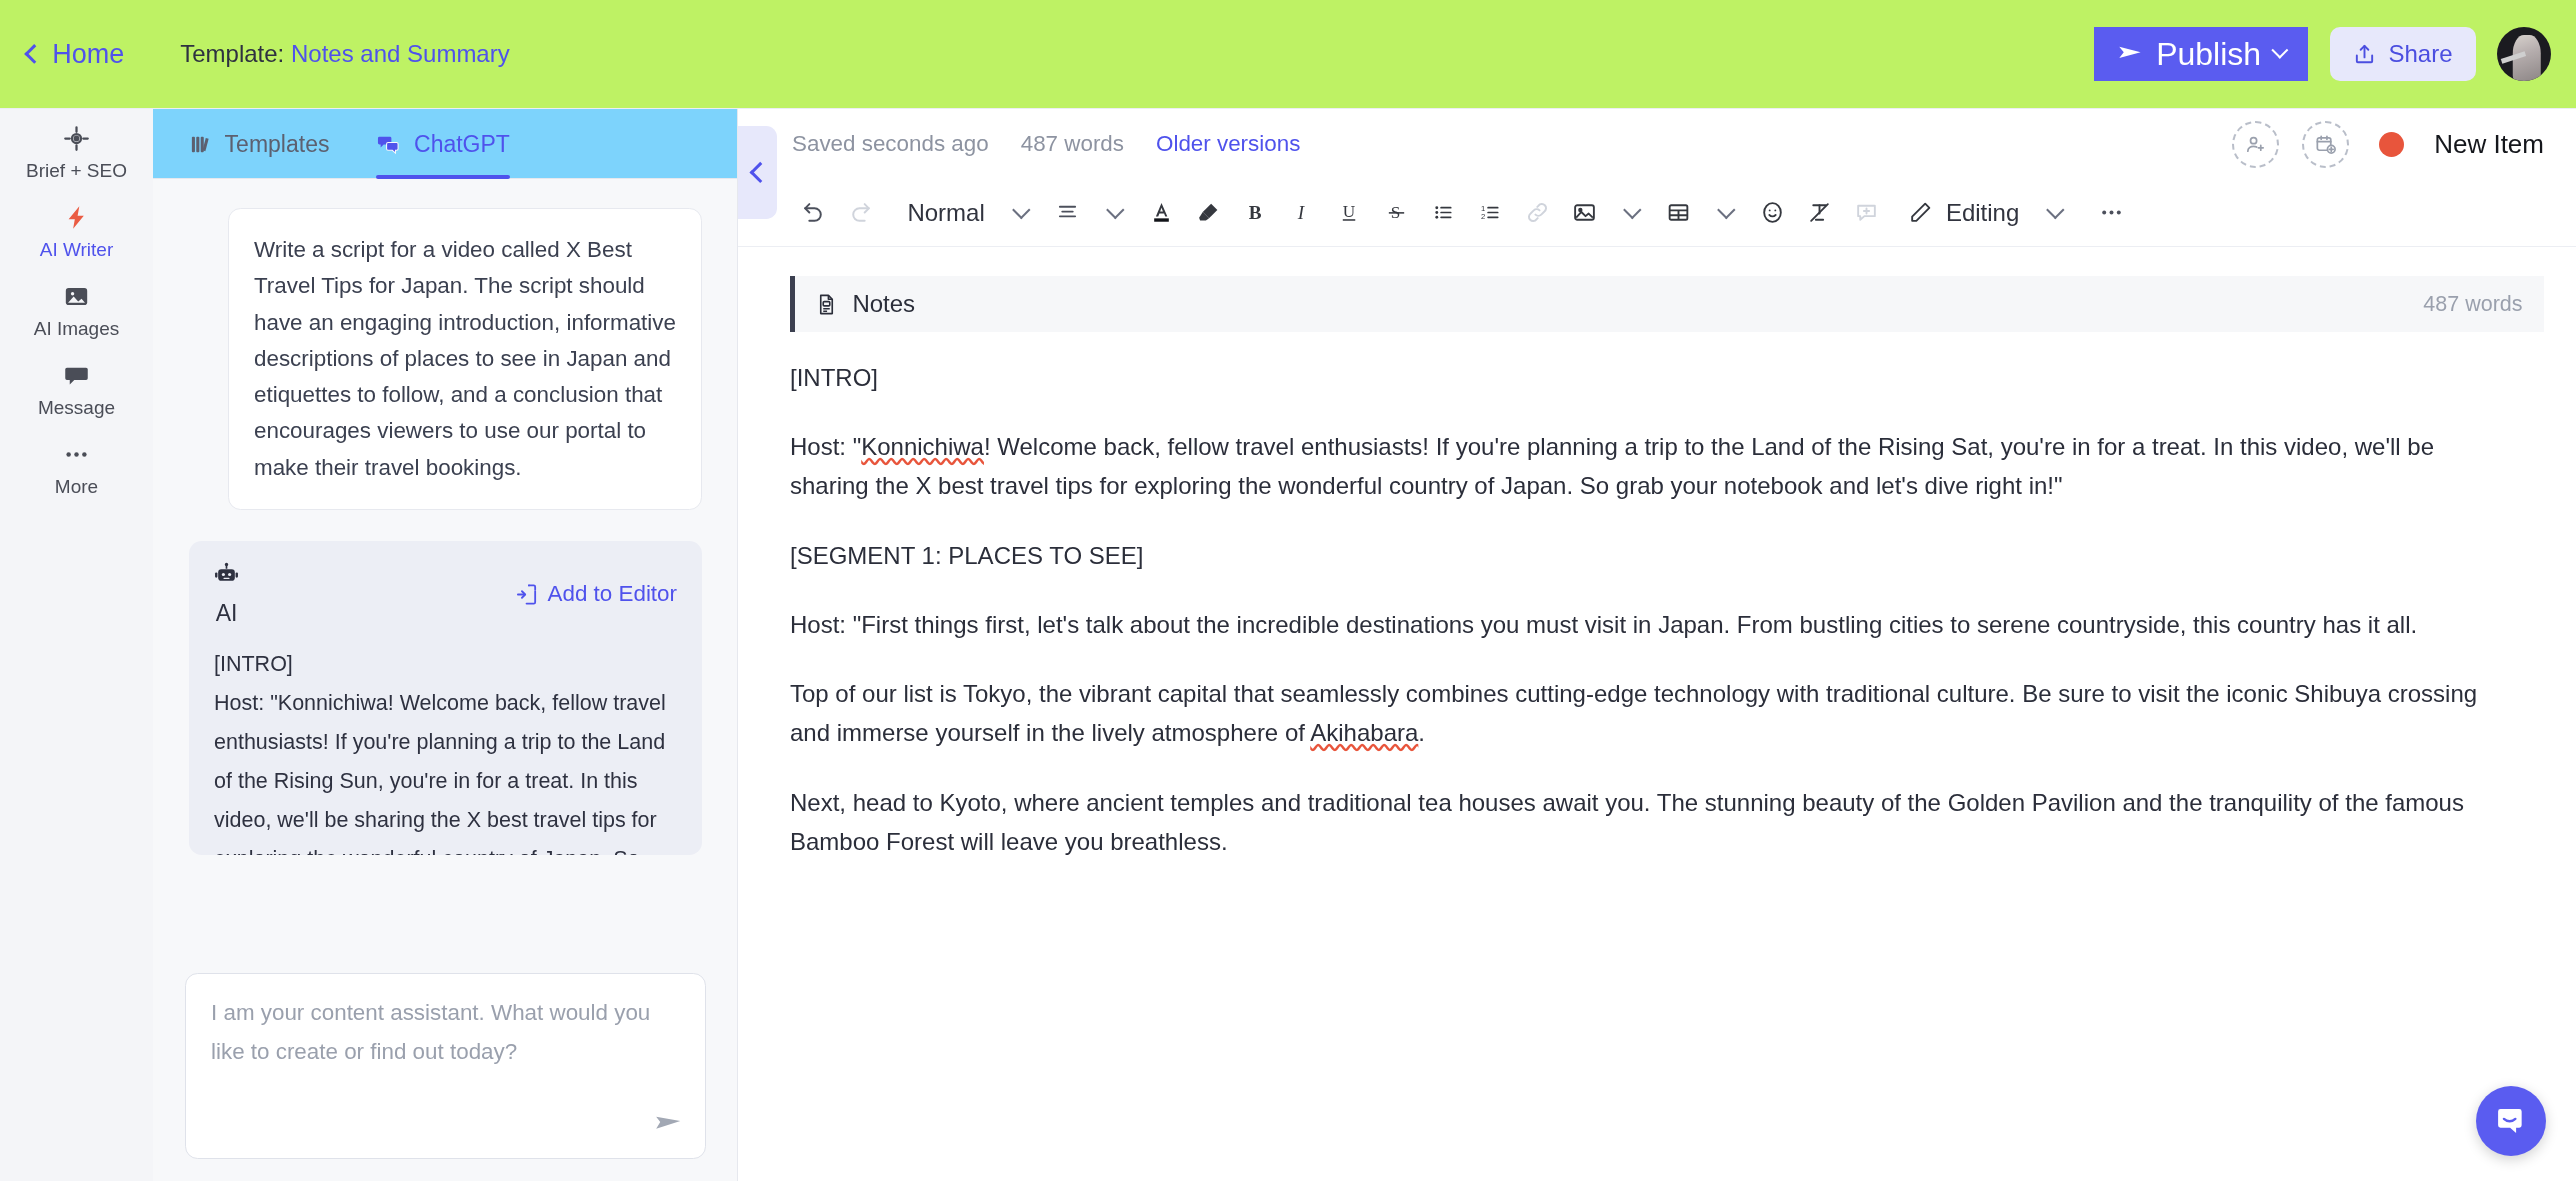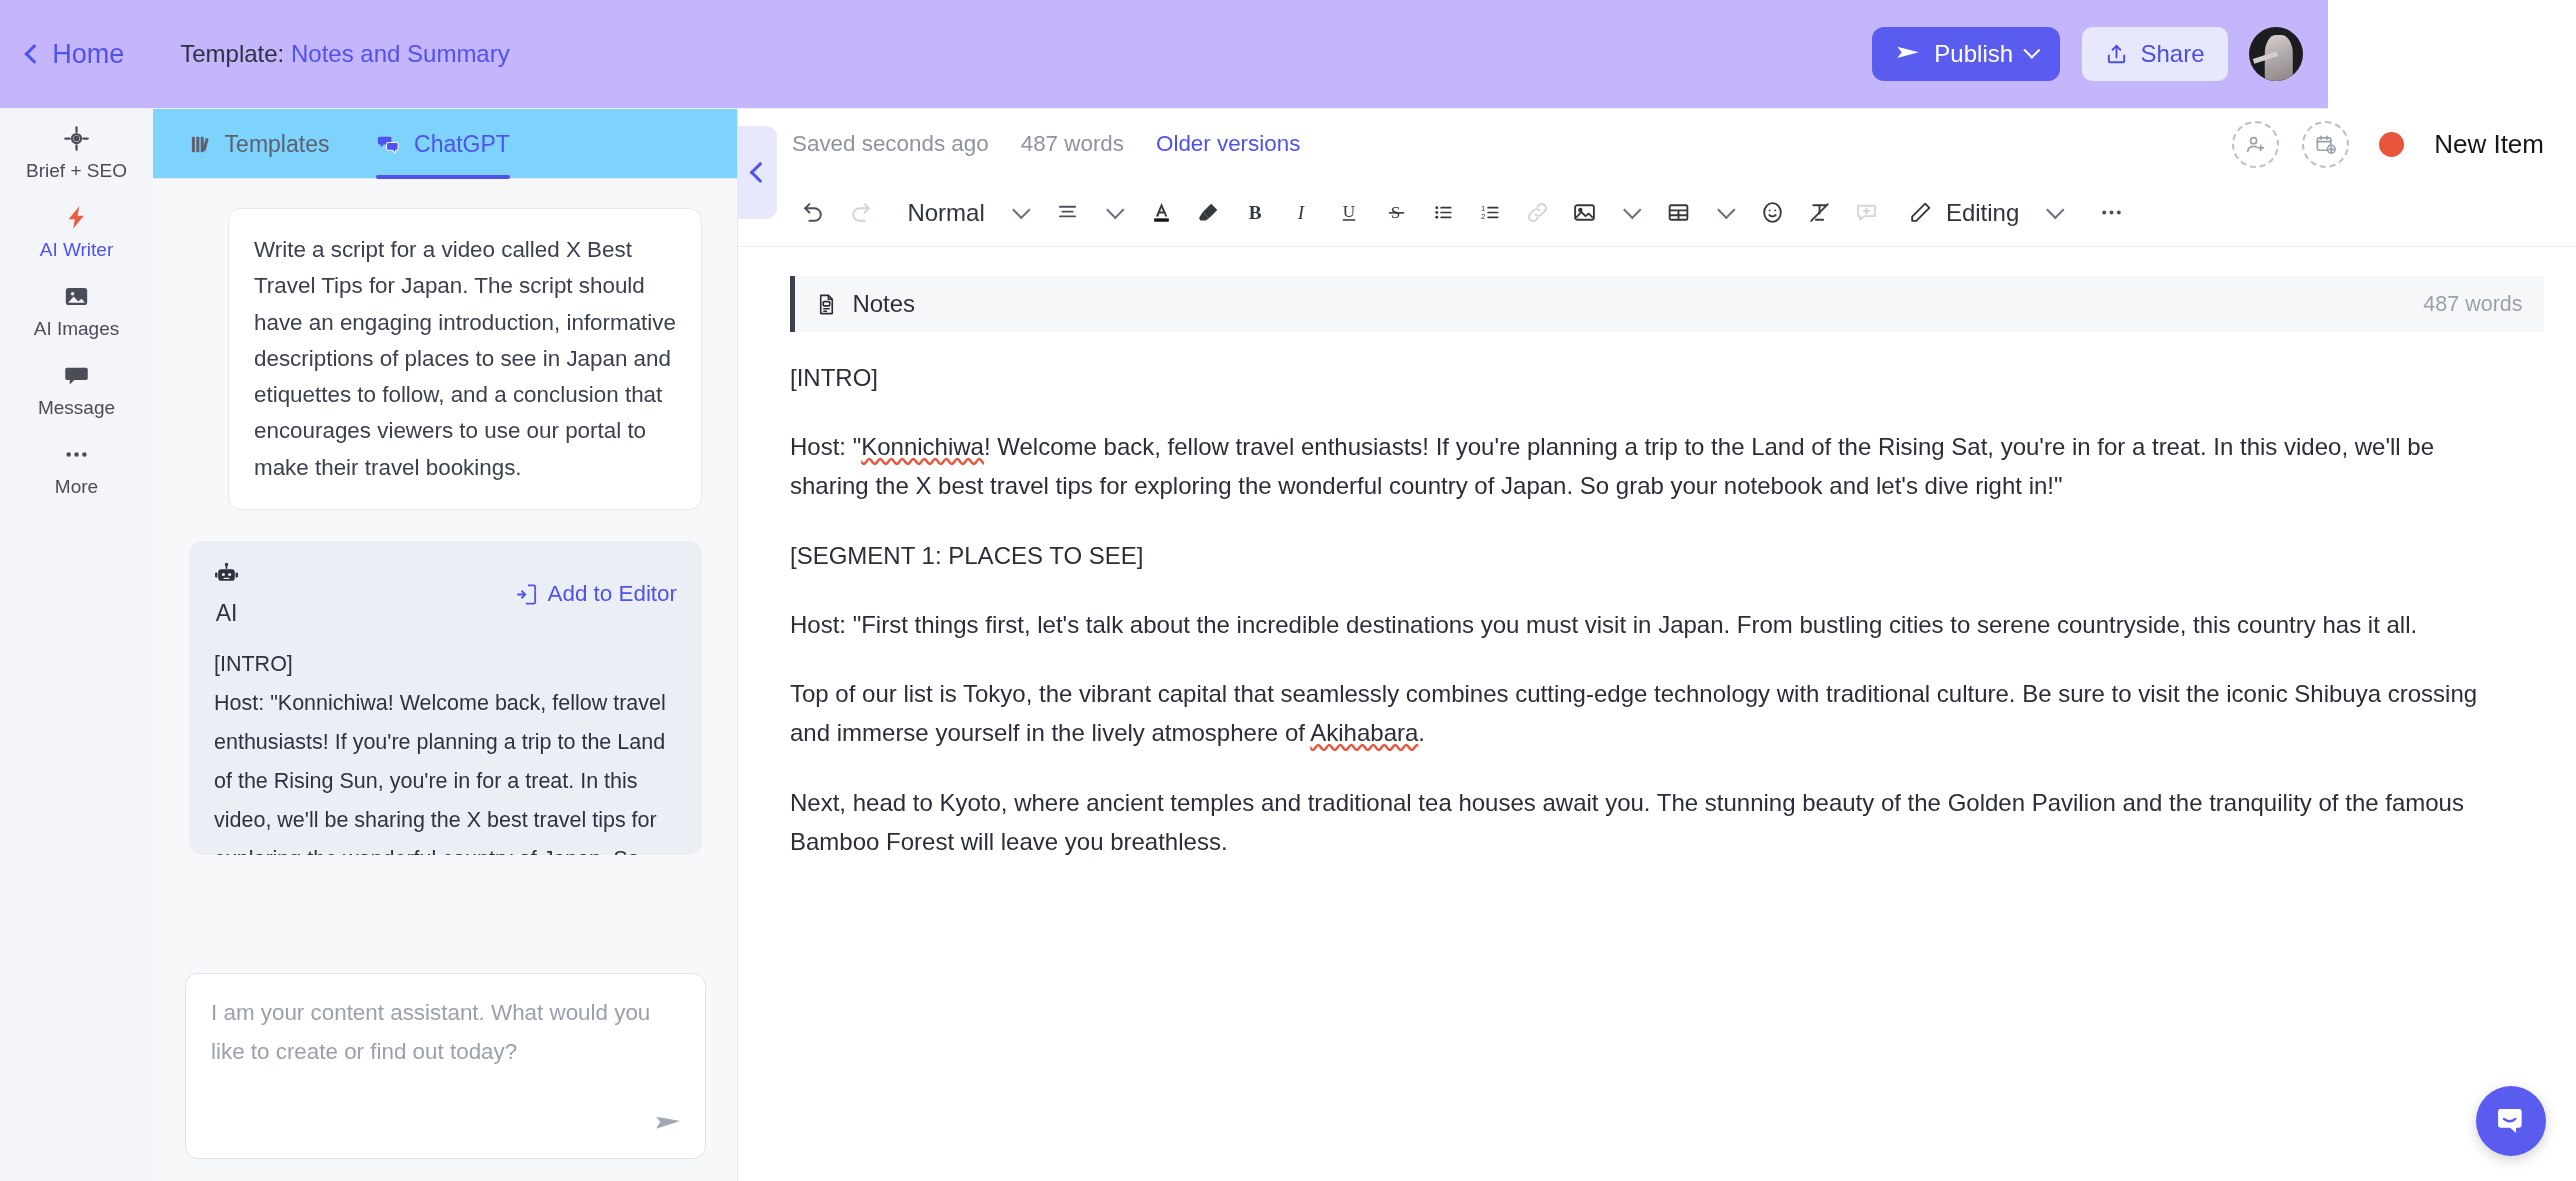--- a/index.html
+++ b/index.html
@@ -6,22 +6,22 @@
   html, body {
     width: 2576px; height: 1181px;
     font-family: "Liberation Sans", sans-serif;
     background: #ffffff;
     overflow: hidden;
   }
   .app { position: relative; width: 2576px; height: 1181px; }
 
   
   .topbar {
-    position: absolute; top: 0; left: 0; width: 2328px; height: 109px;
-    background: #c4b5fd;
+    position: absolute; top: 0; left: 0; width: 2576px; height: 109px;
+    background: #bef264;
     border-bottom: 0.9px solid #eceef3;
     display: flex; align-items: center;
   }
   .home-link {
     display: flex; align-items: center; gap: 10.8px;
     margin-left: 27px;
     color: #4f52ec; font-size: 27px; cursor: pointer;
   }
   .chev-left {
     display: inline-block; width: 14.4px; height: 14.4px;
@@ -33,23 +33,23 @@
   }
   .template-name { color: #4f52ec; cursor: pointer; }
 
   .topbar-right {
     margin-left: auto; display: flex; align-items: center; gap: 21.5px;
     margin-right: 25px;
   }
   .btn-publish {
     display: flex; align-items: center; gap: 12.6px;
     background: #5a5cf0; color: #fff;
-    border: none; border-radius: 12px;
+    border: none; border-radius: 0;
     height: 54px; padding: 0 23px;
-    font-size: 24px; font-family: inherit; cursor: pointer;
+    font-size: 32px; font-family: inherit; cursor: pointer;
   }
   .btn-share {
     display: flex; align-items: center; gap: 12.6px;
     background: #e7e8fb; color: #4b4ee0;
     border: none; border-radius: 10px;
     height: 54px; padding: 0 23px;
     font-size: 24px; font-family: inherit; cursor: pointer;
   }
   .avatar {
     width: 54px; height: 54px; border-radius: 50%;

